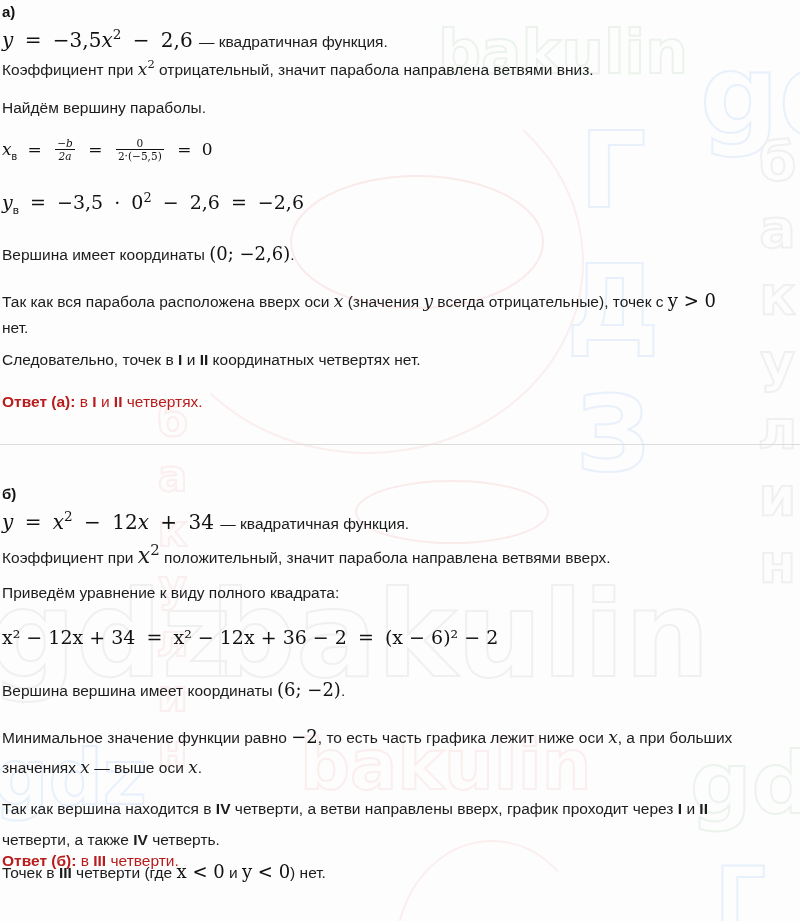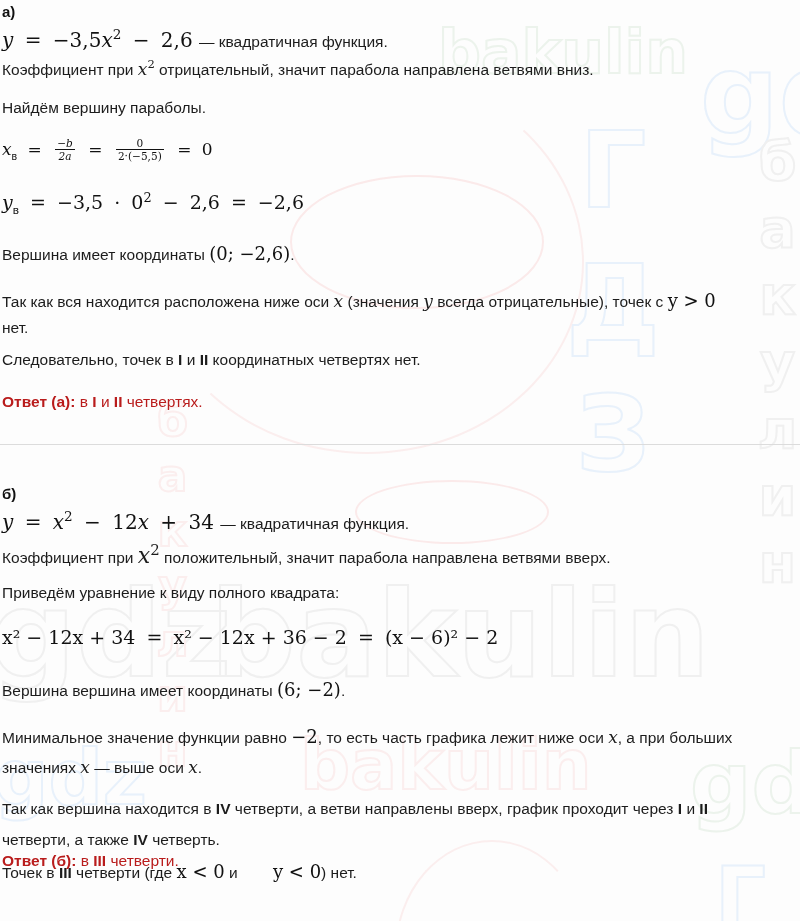--- a/index.html
+++ b/index.html
@@ -231,21 +231,21 @@
     <span class="sp"></span><span class="op">=</span><span class="sp"></span>
     <span class="num">−2,6</span>
   </div>
 
   <div class="abs-line line" style="top:240px;">
     <span>Вершина имеет координаты</span>
     <span class="mathblock" style="font-size:18px;">(0; −2,6)</span><span>.</span>
   </div>
 
   <div class="abs-line line" style="top:287px;">
-    <span>Так как вся находится расположена ниже оси</span>
+    <span>Так как вся парабола расположена вверх оси</span>
     <span class="math" style="font-size:17px;">x</span>
     <span>(значения</span>
     <span class="math" style="font-size:17px;">y</span>
     <span>всегда отрицательные), точек с</span>
     <span class="mathblock" style="font-size:18px;">y &gt; 0</span>
   </div>
 
   <div class="abs-line line" style="top:316px;">нет.</div>
 
   <div class="abs-line line" style="top:348px;">
@@ -333,21 +333,21 @@
     <b>IV</b>
     <span>четверть.</span>
   </div>
 
   <div class="abs-line line" style="top:858px;">
     <span>Точек в</span>
     <b>III</b>
     <span>четверти (где</span>
     <span class="mathblock" style="font-size:18px;">x &lt; 0</span>
     <span>и</span>
-    <span class="mathblock" style="font-size:18px;margin-left:31px;">y &lt; 0</span><span>) нет.</span>
+    <span class="mathblock" style="font-size:18px;">y &lt; 0</span><span>) нет.</span>
   </div>
 
   <div class="abs-line answer" style="top:852px;">
     <b>Ответ (б):</b>
     <span>в</span>
     <b>III</b>
     <span>четверти.</span>
   </div>
 
 </div>

